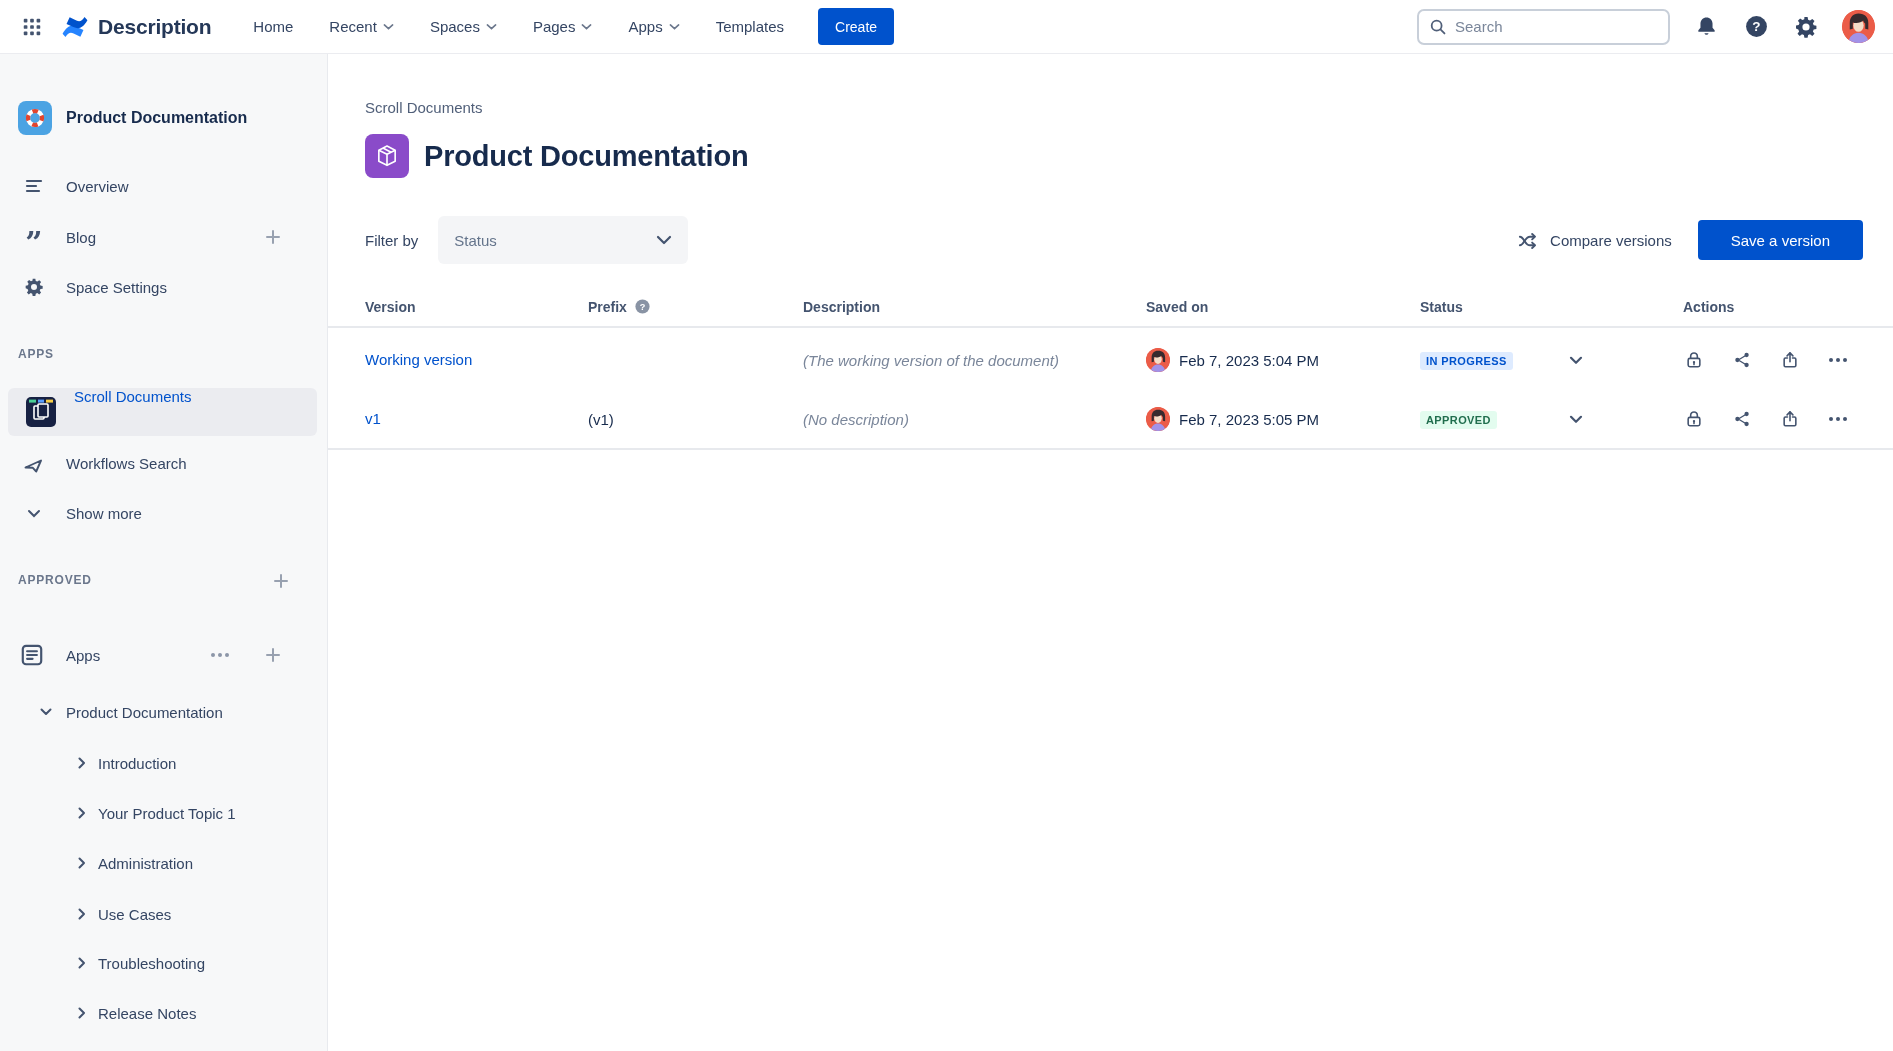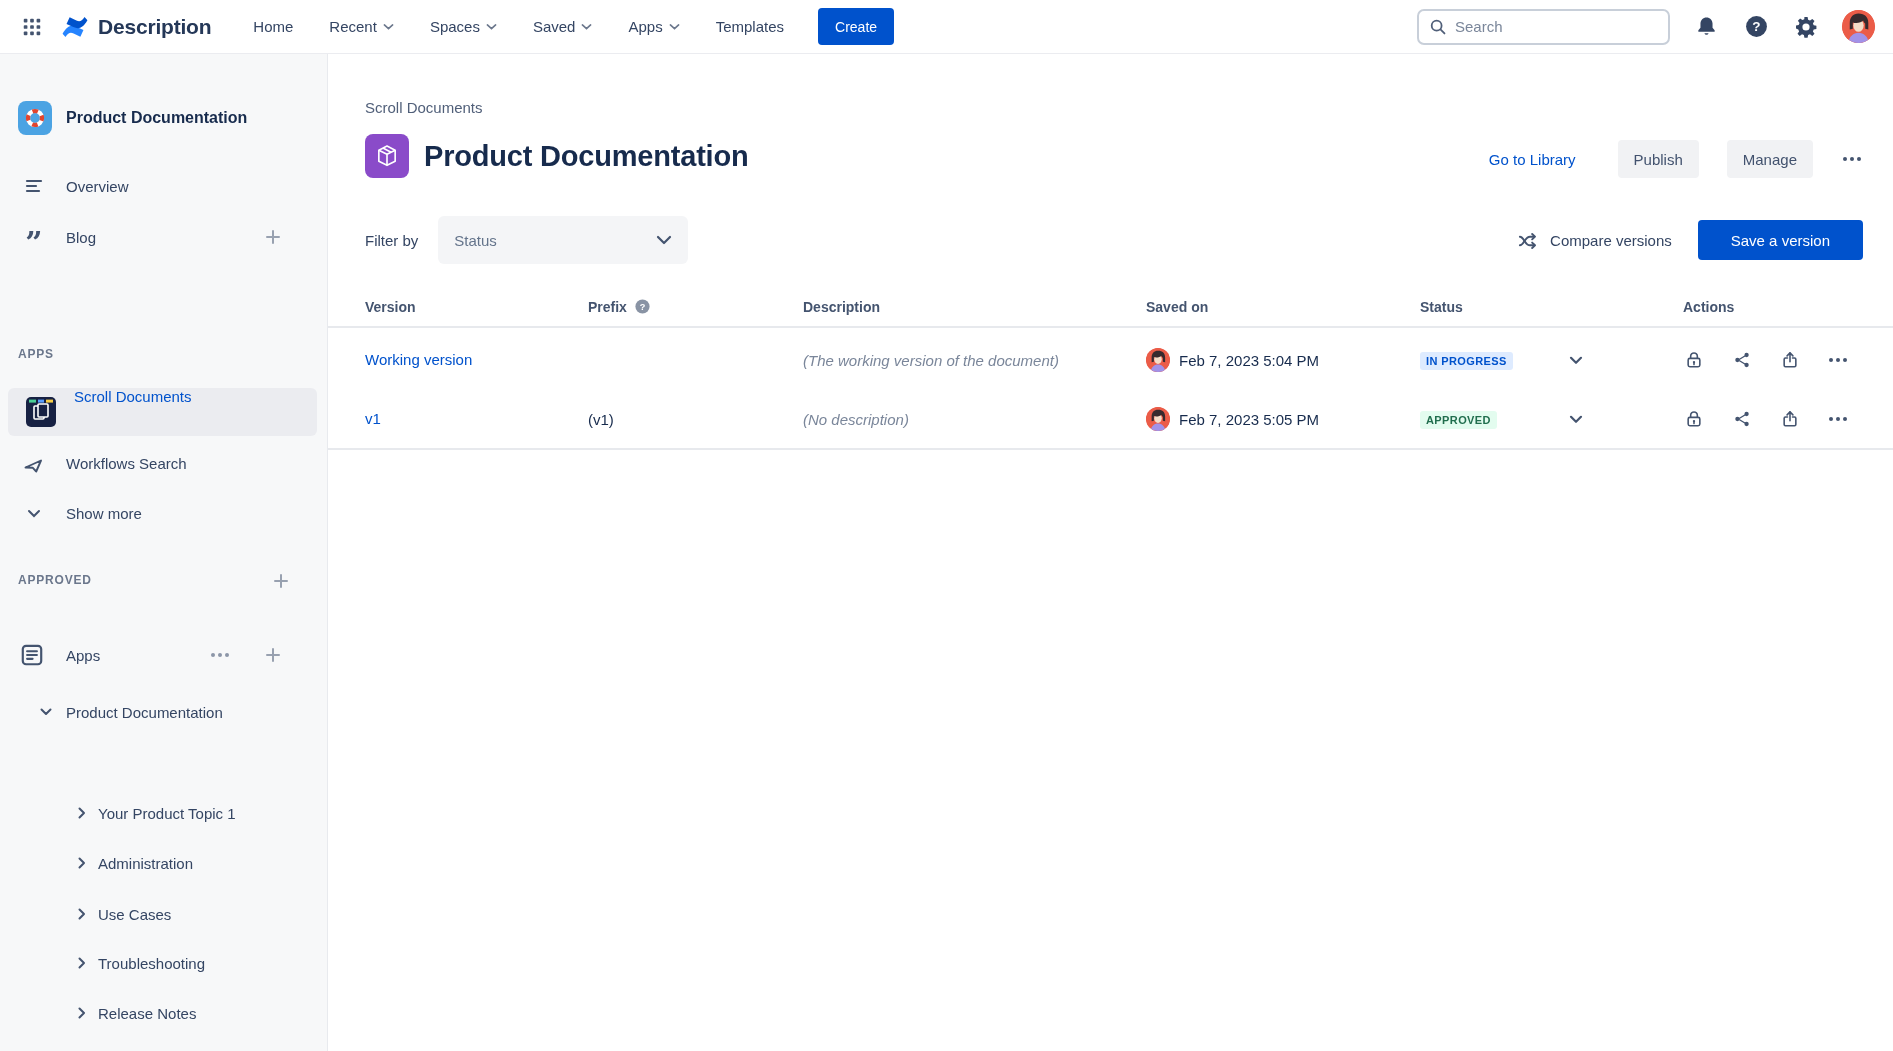--- a/index.html
+++ b/index.html
@@ -136,21 +136,21 @@
             <path d="M1.5 1.8l4.5 4 4.5-4" stroke="#6B778C" stroke-width="1.8" fill="none" stroke-linecap="round"></path>
           </svg>
         </span>
       <span class="nav-item">
           <span>Spaces</span>
         <svg width="11" height="8" viewBox="0 0 12 8">
             <path d="M1.5 1.8l4.5 4 4.5-4" stroke="#6B778C" stroke-width="1.8" fill="none" stroke-linecap="round"></path>
           </svg>
         </span>
       <span class="nav-item">
-          <span>Saved</span>
+          <span>Pages</span>
         <svg width="11" height="8" viewBox="0 0 12 8">
             <path d="M1.5 1.8l4.5 4 4.5-4" stroke="#6B778C" stroke-width="1.8" fill="none" stroke-linecap="round"></path>
           </svg>
         </span>
       <span class="nav-item">
           <span>Apps</span>
         <svg width="11" height="8" viewBox="0 0 12 8">
             <path d="M1.5 1.8l4.5 4 4.5-4" stroke="#6B778C" stroke-width="1.8" fill="none" stroke-linecap="round"></path>
           </svg>
         </span>
@@ -225,20 +225,28 @@
           <span class="quote-glyph">”</span>
         </span>
       <span class="sb-label">Blog</span>
       <span class="sb-add">
         <svg width="18" height="18" viewBox="0 0 18 18">
             <path d="M9 3v12M3 9h12" stroke="#98A1B0" stroke-width="2" stroke-linecap="round"></path>
           </svg>
       </span>
     </div>
 
+    <div class="sb-abs sb-item" style="top:213px;">
+      <span class="sb-icon">
+        <svg width="20" height="20" viewBox="0 0 24 24">
+            <path fill="#44546F" fill-rule="evenodd" d="M10.4 2h3.2l.5 2.7 1.9.8 2.3-1.6 2.2 2.2-1.6 2.3.8 1.9 2.7.5v3.2l-2.7.5-.8 1.9 1.6 2.3-2.2 2.2-2.3-1.6-1.9.8-.5 2.7h-3.2l-.5-2.7-1.9-.8-2.3 1.6-2.2-2.2 1.6-2.3-.8-1.9L2 13.6v-3.2l2.7-.5.8-1.9-1.6-2.3 2.2-2.2 2.3 1.6 1.9-.8zM12 8.4a3.6 3.6 0 100 7.2 3.6 3.6 0 000-7.2z"></path>
+          </svg>
+      </span>
+      <span class="sb-label">Space Settings</span>
+    </div>
 
     <div class="sb-section" style="top:293px;">APPS</div>
 
     <div class="sb-selected" style="top:334px;">
       <span class="app-icon">
         <svg width="30" height="30" viewBox="0 0 30 30">
           <rect width="30" height="30" rx="5" fill="#172143"></rect>
           <rect x="3" y="2.6" width="7" height="3" fill="#4BCE97"></rect>
           <rect x="12" y="2.6" width="6" height="3" fill="#579DFF"></rect>
           <rect x="20" y="2.6" width="7" height="3" fill="#F5CD47"></rect>
@@ -302,20 +310,28 @@
 
     <div class="sb-abs tree-item" style="top:638px;">
       <span class="tree-chevron">
         <svg width="12" height="8" viewBox="0 0 12 8">
             <path d="M1.5 1.5L6 6l4.5-4.5" stroke="#44546F" stroke-width="2" fill="none" stroke-linecap="round" stroke-linejoin="round"></path>
           </svg>
       </span>
       <span class="tree-label">Product Documentation</span>
     </div>
 
+    <div class="sb-abs tree-item tree-child" style="top:689px;">
+      <span class="tree-chevron">
+          <svg width="8" height="12" viewBox="0 0 8 12">
+            <path d="M1.5 1.5L6 6l-4.5 4.5" stroke="#44546F" stroke-width="2" fill="none" stroke-linecap="round" stroke-linejoin="round"></path>
+          </svg>
+        </span>
+      <span class="tree-label">Introduction</span>
+    </div>
     <div class="sb-abs tree-item tree-child" style="top:739px;">
       <span class="tree-chevron">
           <svg width="8" height="12" viewBox="0 0 8 12">
             <path d="M1.5 1.5L6 6l-4.5 4.5" stroke="#44546F" stroke-width="2" fill="none" stroke-linecap="round" stroke-linejoin="round"></path>
           </svg>
         </span>
       <span class="tree-label">Your Product Topic 1</span>
     </div>
     <div class="sb-abs tree-item tree-child" style="top:840px;">
       <span class="tree-chevron">
@@ -360,30 +376,20 @@
         <svg width="28" height="28" viewBox="0 0 24 24" fill="none" stroke="#fff" stroke-width="1.4" stroke-linejoin="round">
           <path d="M12 3.5l7 3.5v9.5l-7 3.5-7-3.5V7z"></path>
           <path d="M5 7l7 3.5L19 7"></path>
           <path d="M12 10.5V20"></path>
           <path d="M8.5 5.2l7 3.5"></path>
         </svg>
       </span>
       <h1 class="page-title">Product Documentation</h1>
     </div>
 
-    <div class="hdr-actions">
-      <a class="link" style="margin-right:14px;">Go to Library</a>
-      <button class="btn-subtle">Publish</button>
-      <button class="btn-subtle">Manage</button>
-      <span class="meatballs">
-          <i></i>
-          <i></i>
-          <i></i>
-        </span>
-    </div>
 
     <div class="filter-row">
       <span class="filter-label">Filter by</span>
       <div class="select">
         <span class="select-value">Status</span>
         <svg width="16" height="10" viewBox="0 0 16 10">
             <path d="M2 2l6 6 6-6" stroke="#44546F" stroke-width="2.2" fill="none" stroke-linecap="round" stroke-linejoin="round"></path>
           </svg>
       </div>
     </div>

